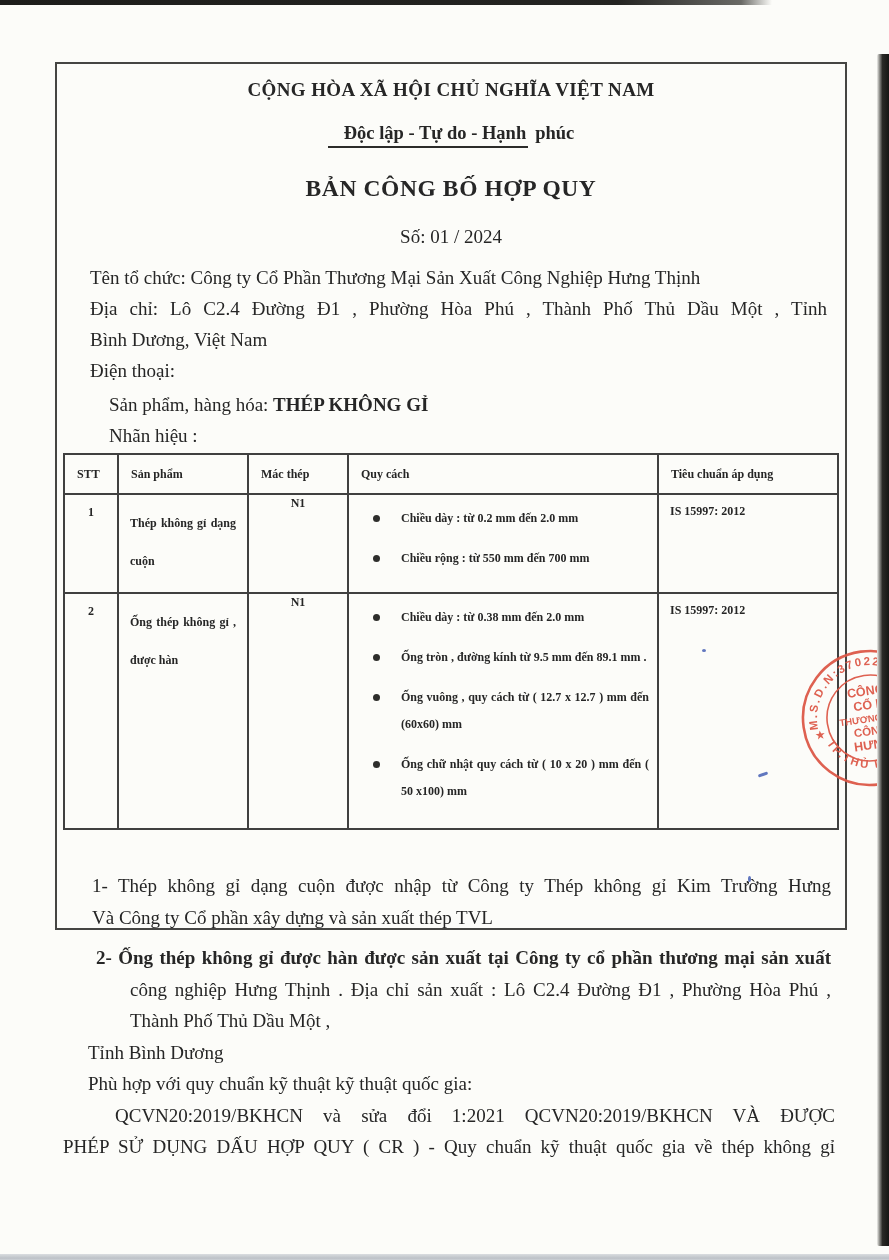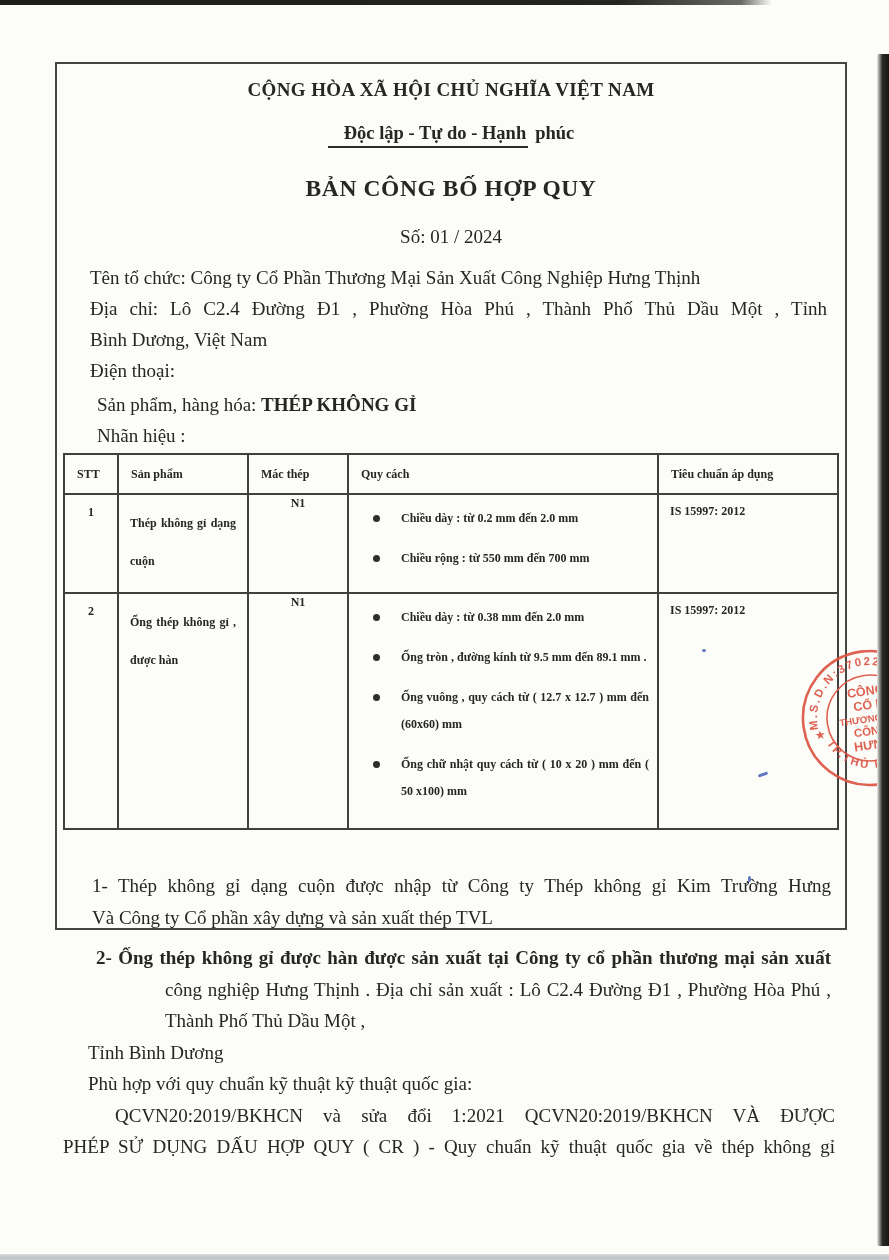--- a/index.html
+++ b/index.html
@@ -31,21 +31,21 @@
   .national-title{margin-top:14px;font-size:19px;font-weight:bold;letter-spacing:.4px;line-height:24px;}
   .motto{margin-top:20px;font-size:18.5px;font-weight:bold;line-height:22px;}
   .motto .uline{display:inline-block;border-bottom:2.5px solid #2c2c2a;padding:0 2px 2px 16px;}
   .motto .rest{margin-left:7px;}
   .doc-title{margin-top:26px;font-size:23.5px;font-weight:bold;letter-spacing:.6px;line-height:29px;}
   .doc-number{margin-top:22px;font-size:19px;line-height:24px;}
 
   .info{margin:13px 18px 0 33px;font-size:19px;line-height:31px;}
   .info .ln{text-align:left;}
   .addr-just{text-align:justify;text-align-last:justify;}
-  .grp2{margin-left:7px;margin-top:3px;}
+  .grp2{margin-left:19px;margin-top:3px;}
   .bold{font-weight:bold;}
 
   
   table.spec{
     border-collapse:collapse;margin:2px 0 0 6px;table-layout:fixed;width:774px;
   }
   table.spec th, table.spec td{
     border:2px solid #404040;font-size:12px;font-weight:bold;
     vertical-align:top;box-sizing:border-box;
   }
@@ -65,21 +65,21 @@
   }
   ul.spec-list li::before{
     content:"";position:absolute;left:18px;top:10px;width:7px;height:7px;border-radius:50%;background:#2e2e2c;
   }
 
   
   .notes{margin-top:40px;font-size:19px;line-height:31.5px;}
   .jl{text-align:justify;text-align-last:justify;}
   .n1{margin:0 14px 0 35px;}
   .n2a{margin:9px 14px 0 39px;font-weight:bold;}
-  .n2b{margin:0 14px 0 108px;}
+  .n2b{margin:0 14px 0 73px;}
   .n3{margin-left:31px;}
   .n4{margin-left:31px;}
   .n5{margin:0 10px 0 6px;}
   .n5 .first{ padding-left:52px;}
 
   
   .stamp{position:absolute;left:785px;top:633px;width:180px;height:175px;z-index:20;}
   .stamp svg{overflow:visible;}
   .stamp text{fill:#dc5645;}
 </style>

